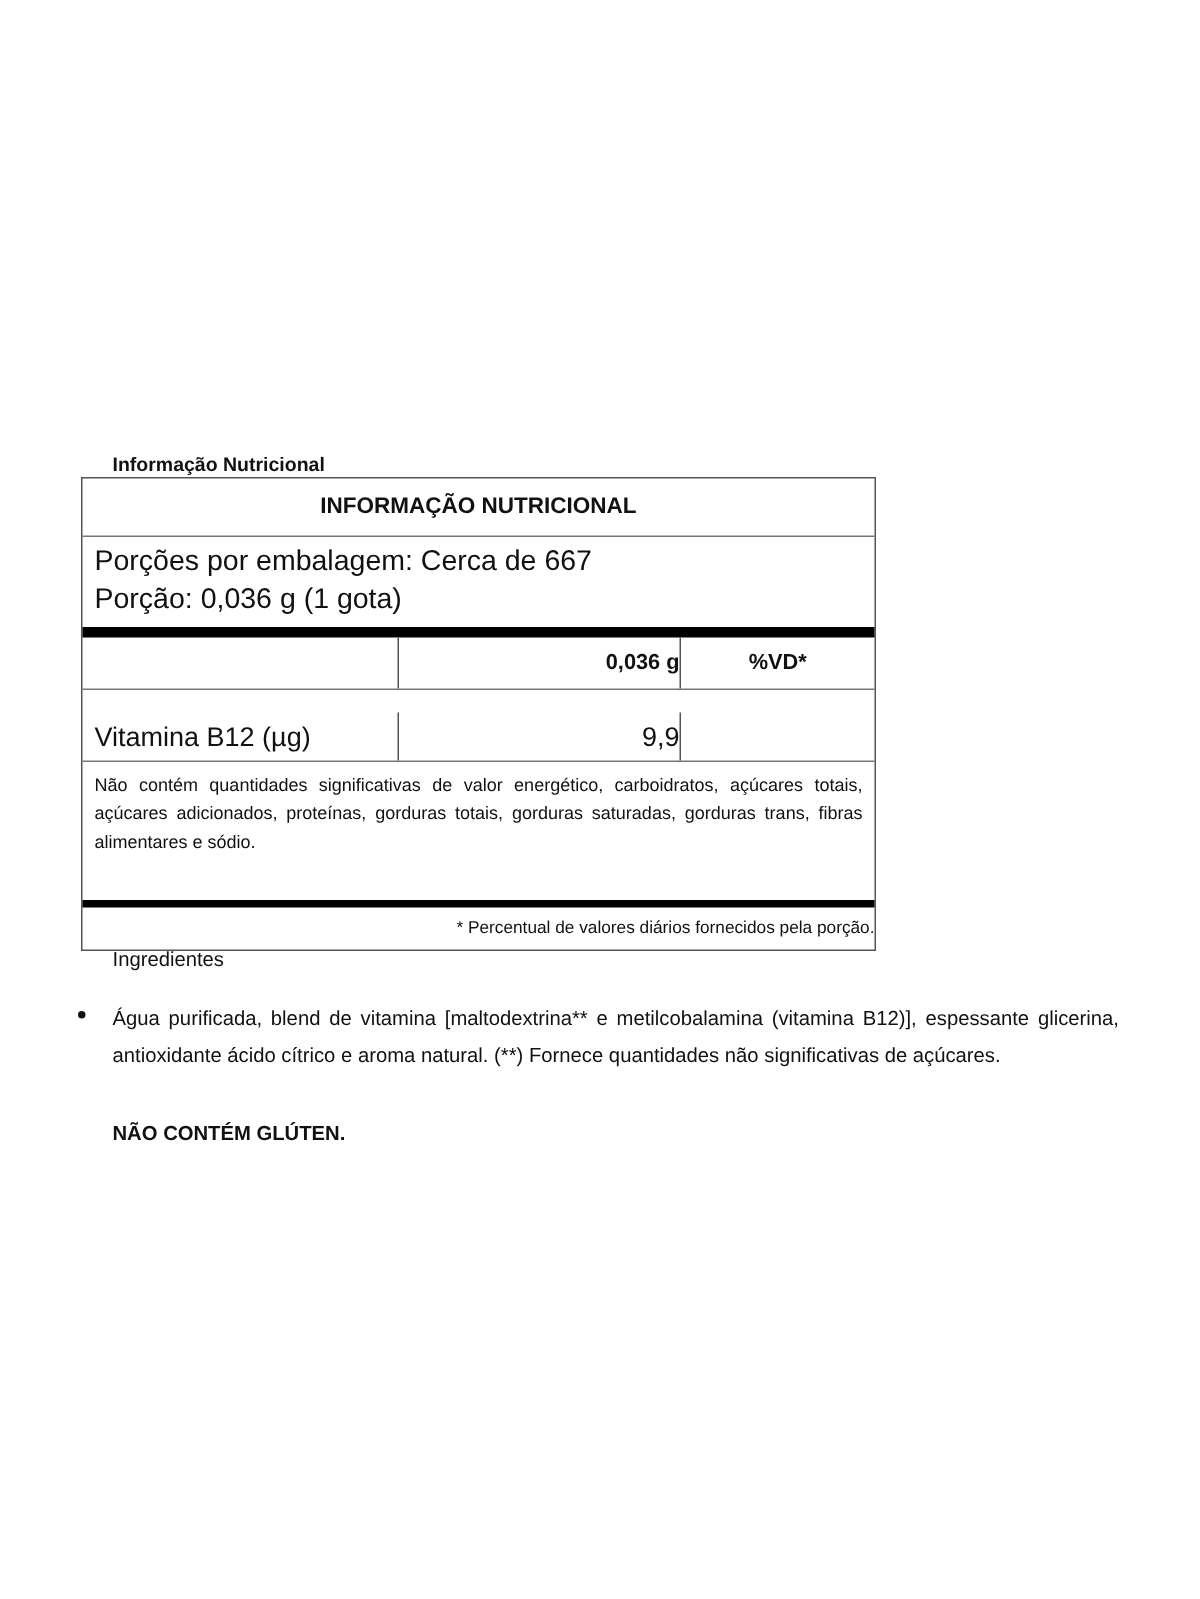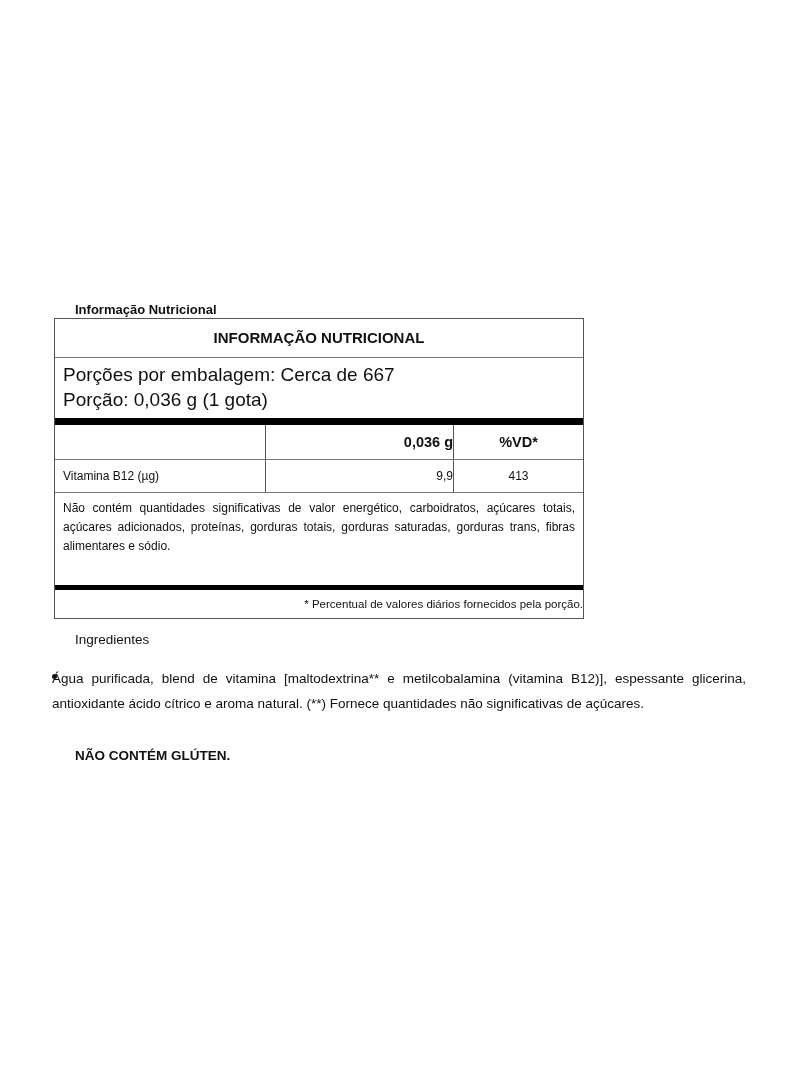--- a/index.html
+++ b/index.html
@@ -9,27 +9,27 @@
     .table { position: absolute; left: 54px; top: 318px; width: 530px; border: 1.5px solid #555; box-sizing: border-box; }
     .t-title { height: 38px; line-height: 38px; text-align: center; font-weight: bold; font-size: 15px; border-bottom: 1px solid #777; }
     .t-serv { padding: 4px 8px 6px 8px; font-size: 19px; }
     .t-serv div { height: 25px; line-height: 25px; }
     .thick { height: 7px; background: #000; }
     .row { display: flex; border-bottom: 1px solid #777; }
     .row .c1 { width: 211px; border-right: 1.5px solid #555; padding-left: 8px; box-sizing: border-box; }
     .row .c2 { width: 188px; border-right: 1.5px solid #555; text-align: right; box-sizing: border-box; }
     .row .c3 { flex: 1; text-align: center; }
     .row.head { height: 34px; line-height: 34px; font-weight: bold; font-size: 14.5px; }
-    .row.data { height: 32px; line-height: 32px; font-size: 12px; }
+    .row.data { height: 32px; line-height: 32px; font-size: 18px; margin-top: 15px; }
     .note { padding: 6px 8px 8px 8px; font-size: 12px; line-height: 19px; text-align: justify; height: 78px; }
     .foot { height: 28px; line-height: 28px; padding-left: 8px; font-size: 11.5px; text-align: right; }
     .ing-title { position: absolute; left: 75px; top: 632px; font-size: 13.5px; font-weight: normal; }
     .ing { position: absolute; left: 52px; top: 666px; width: 694px; }
     .bullet { position: absolute; left: 0; top: 8px; width: 5px; height: 5px; border-radius: 50%; background: #111; }
-    .ing-text { font-size: 13.5px; line-height: 25px; text-align: justify; }
+    .ing-text { margin-left: 23px; font-size: 13.5px; line-height: 25px; text-align: justify; }
     .gluten { position: absolute; left: 75px; top: 748px; font-size: 13.5px; font-weight: bold; }
   </style>
 </head>
 <body>
 
 <div class="caption">Informação Nutricional</div>
 
 <div class="table">
   <div class="t-title">INFORMAÇÃO NUTRICIONAL</div>
   <div class="t-serv">
@@ -38,21 +38,20 @@
   </div>
   <div class="thick"></div>
   <div class="row head">
     <div class="c1"></div>
     <div class="c2">0,036 g</div>
     <div class="c3">%VD*</div>
   </div>
   <div class="row data">
     <div class="c1">Vitamina B12 (µg)</div>
     <div class="c2">9,9</div>
-    <div class="c3">413</div>
   </div>
   <div class="note">Não contém quantidades significativas de valor energético, carboidratos, açúcares totais, açúcares adicionados, proteínas, gorduras totais, gorduras saturadas, gorduras trans, fibras alimentares e sódio.</div>
   <div class="thick" style="height:5px"></div>
   <div class="foot">* Percentual de valores diários fornecidos pela porção.</div>
 </div>
 
 <div class="ing-title">Ingredientes</div>
 <div class="ing">
   <span class="bullet"></span>
   <div class="ing-text">Água purificada, blend de vitamina [maltodextrina** e metilcobalamina (vitamina B12)], espessante glicerina, antioxidante ácido cítrico e aroma natural. (**) Fornece quantidades não significativas de açúcares.</div>

